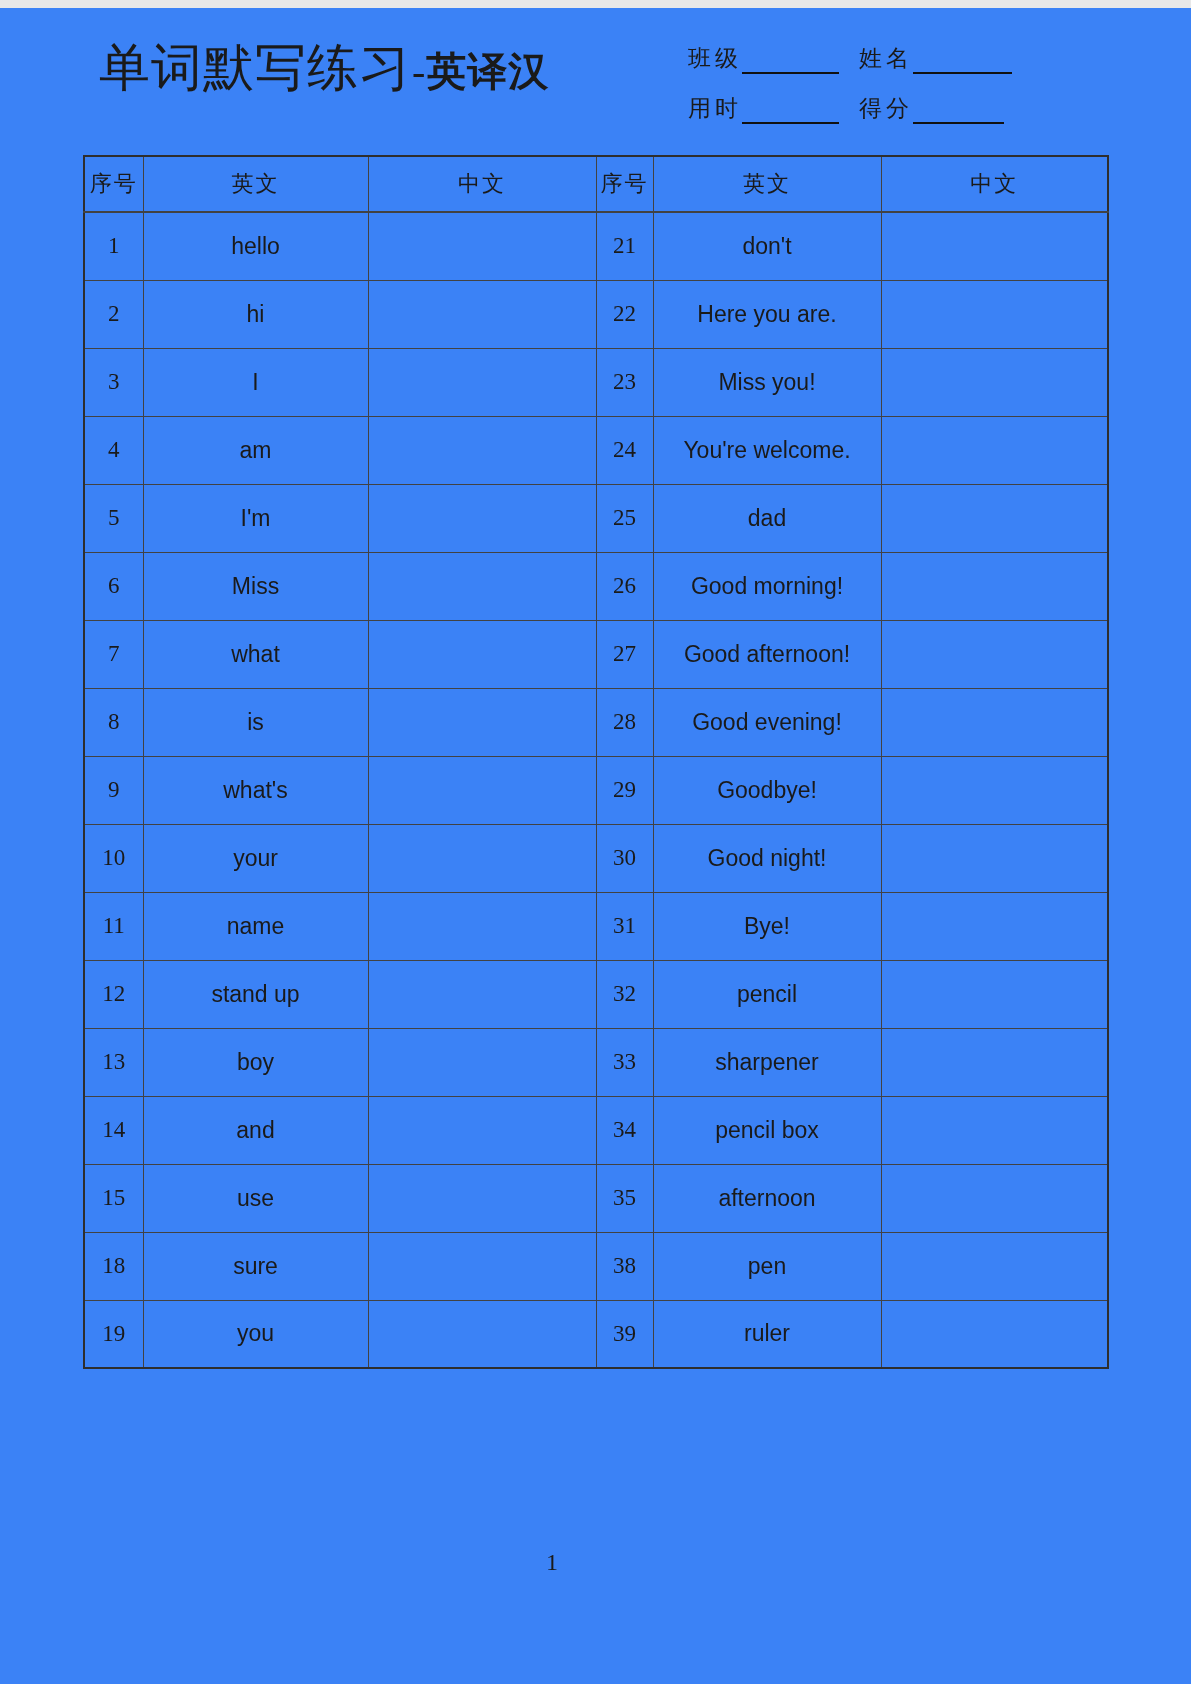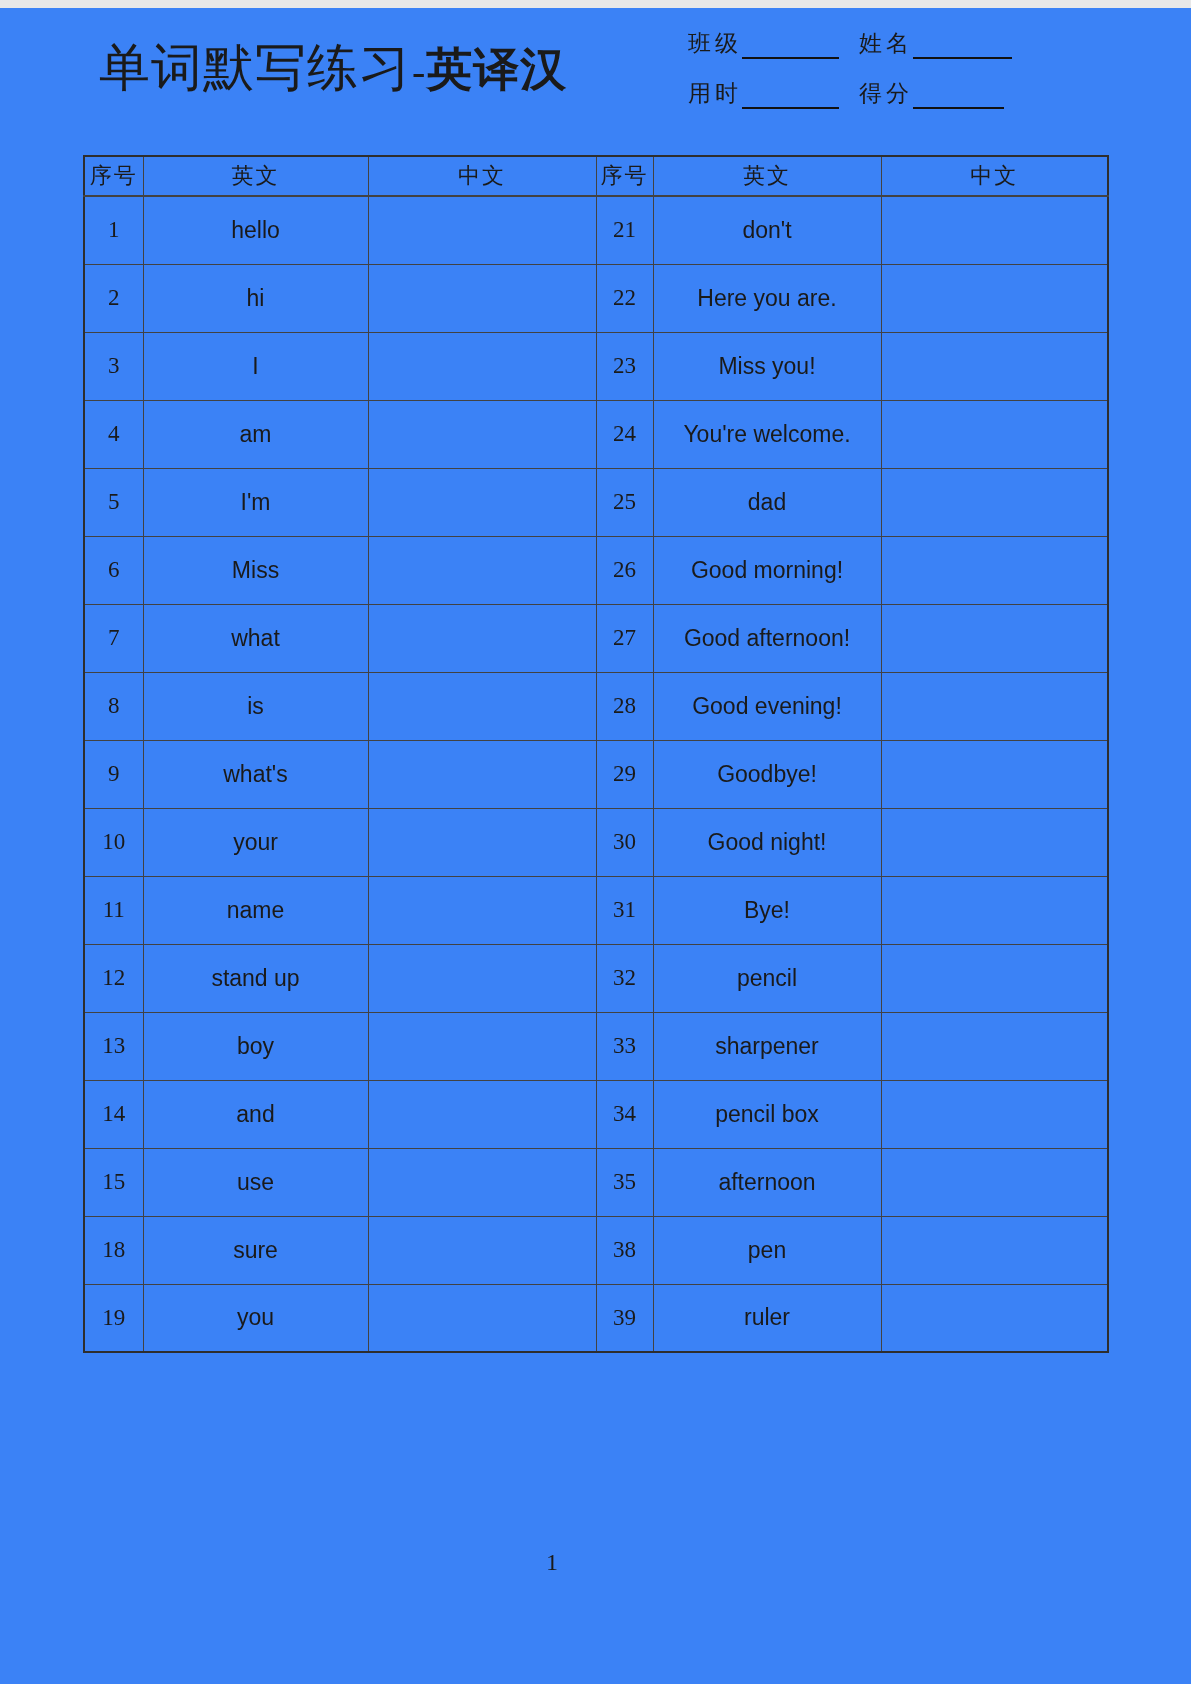--- a/index.html
+++ b/index.html
@@ -29,29 +29,29 @@
     letter-spacing: 1px;
   }
   .title-sep {
     font-family: "Liberation Serif", serif;
     font-size: 40px;
     margin: 0 1px;
   }
   .title-sub {
     font-family: "Liberation Sans", sans-serif;
     font-weight: 700;
-    font-size: 46px;
+    font-size: 40px;
     letter-spacing: 1px;
   }
 
   
   .hform {
     position: absolute;
     left: 688px;
-    top: 14px;
+    top: 29px;
     font-size: 23px;
   }
   .hform-row {
     display: flex;
     align-items: flex-end;
     height: 37px;
     margin-bottom: 13px;
   }
   .flabel {
     font-family: "Liberation Serif", serif;
@@ -78,21 +78,21 @@
     border-collapse: collapse;
     border: 2px solid #2e2e2e;
   }
   .sheet th, .sheet td {
     border: 1px solid #424242;
     padding: 0;
     text-align: center;
     vertical-align: middle;
     overflow: hidden;
   }
-  .sheet thead tr { height: 40px; padding-left: 30px; }
+  .sheet thead tr { height: 56px; padding-left: 30px; }
   .sheet thead th {
     font-family: "Liberation Serif", serif;
     font-weight: 400;
     font-size: 22px;
     letter-spacing: 2px;
     border-bottom-width: 2px;
   }
   .sheet tbody tr { height: 68px; }
   .sheet td.no {
     font-family: "Liberation Serif", serif;

